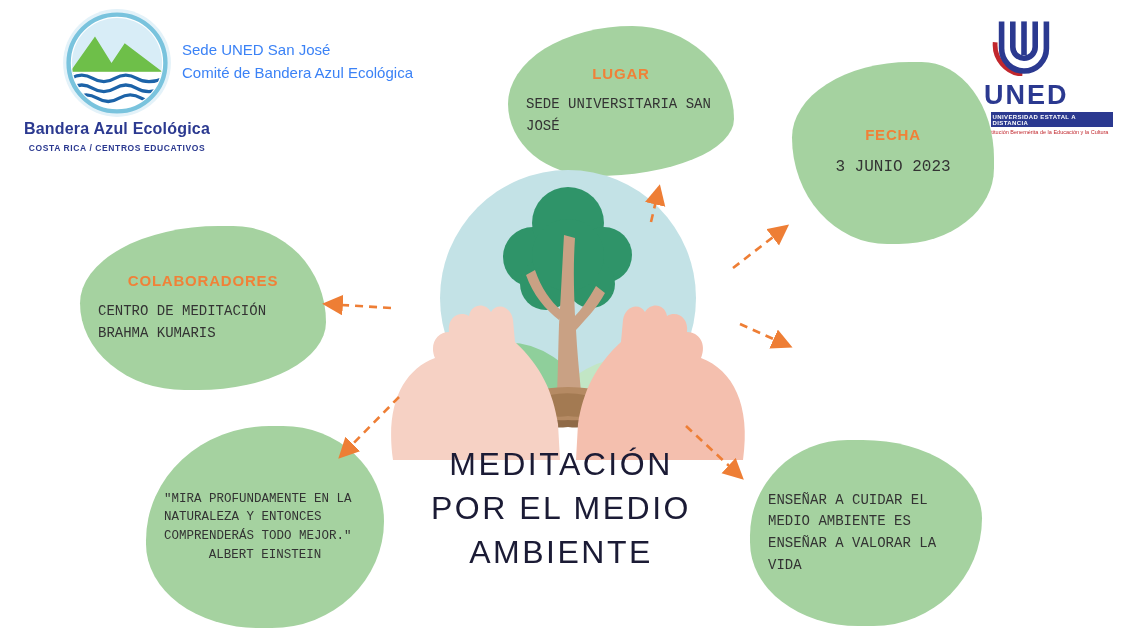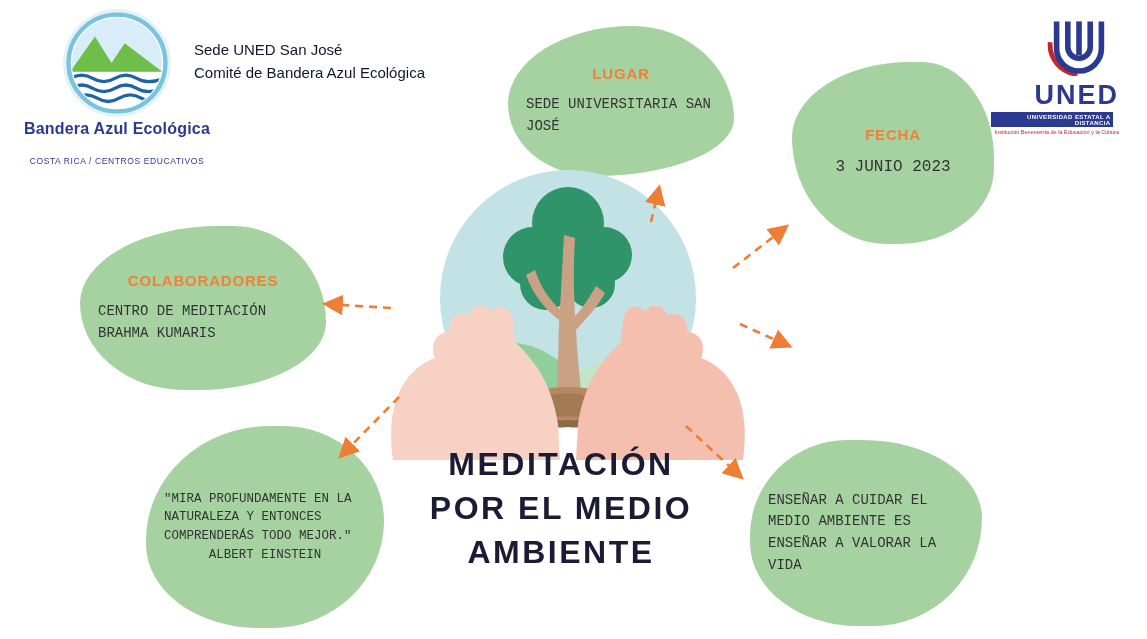--- a/index.html
+++ b/index.html
@@ -3,26 +3,26 @@
 <meta charset="utf-8">
 <style>
   html,body{margin:0;padding:0;background:#ffffff;}
   #poster{position:relative;width:1147px;height:639px;background:#ffffff;overflow:hidden;
           font-family:"Liberation Sans",sans-serif;}
 
   
   .bandera-block{position:absolute;left:12px;top:8px;width:210px;text-align:center;}
   .bandera-logo{display:block;margin:0 auto;}
   .bandera-title{font-weight:bold;font-size:16px;color:#2b3990;margin-top:2px;letter-spacing:0.2px;}
-  .bandera-sub{font-weight:normal;font-size:8.5px;color:#2b3990;letter-spacing:0.6px;margin-top:18px;}
+  .bandera-sub{font-weight:bold;font-size:8.5px;color:#2b3990;letter-spacing:0.6px;margin-top:5px;}
 
-  .org-lines{position:absolute;left:194px;top:38px;color:#0f172a;font-size:15px;line-height:1.55;}
+  .org-lines{position:absolute;left:182px;top:38px;color:#3b82f6;font-size:15px;line-height:1.55;}
 
   
-  .uned-block{position:absolute;right:28px;top:18px;width:135px;text-align:right;}
+  .uned-block{position:absolute;right:28px;top:18px;width:135px;text-align:left;}
   .uned-acronym{font-weight:bold;font-size:27px;color:#2b3990;letter-spacing:2px;line-height:1;margin-top:2px;}
   .uned-bar{background:#2b3990;color:#ffffff;font-size:6px;font-weight:bold;letter-spacing:0.4px;
             padding:1.5px 2px;margin:3px auto 0 auto;width:118px;}
   .uned-tagline{color:#c1272d;font-size:5.5px;margin-top:2px;}
 
   
   .blob{position:absolute;background:#a5d2a0;display:flex;flex-direction:column;align-items:center;
         justify-content:center;text-align:left;padding:12px 18px;box-sizing:border-box;}
   .blob-label{font-weight:bold;color:#f08138;font-size:15px;letter-spacing:0.8px;margin-bottom:12px;}
   .blob-text{font-family:Liberation Mono, monospace;color:#333333;font-size:14px;line-height:1.55;}
@@ -38,21 +38,21 @@
   .blob-colab{left:80px;top:226px;width:246px;height:164px;
       border-radius:60% 40% 55% 45% / 50% 62% 44% 56%;}
   .blob-quote{left:146px;top:426px;width:238px;height:202px;
       border-radius:55% 45% 50% 50% / 60% 50% 56% 44%;}
   .blob-mensaje{left:750px;top:440px;width:232px;height:186px;
       border-radius:45% 55% 50% 50% / 55% 45% 62% 48%;}
 
   
   .illustration{position:absolute;left:383px;top:160px;}
   .main-title{position:absolute;left:398px;top:442px;width:326px;text-align:center;
-      color:#1b1b35;font-weight:bold;font-size:32px;letter-spacing:2.5px;line-height:1.38;}
+      color:#1b1b35;font-weight:normal;font-size:32px;letter-spacing:2.5px;line-height:1.38;}
 
   
   .arrows{position:absolute;left:0;top:0;pointer-events:none;}
 </style>
 </head>
 <body>
 
 <div id="poster">
 
   <div class="bandera-block">

